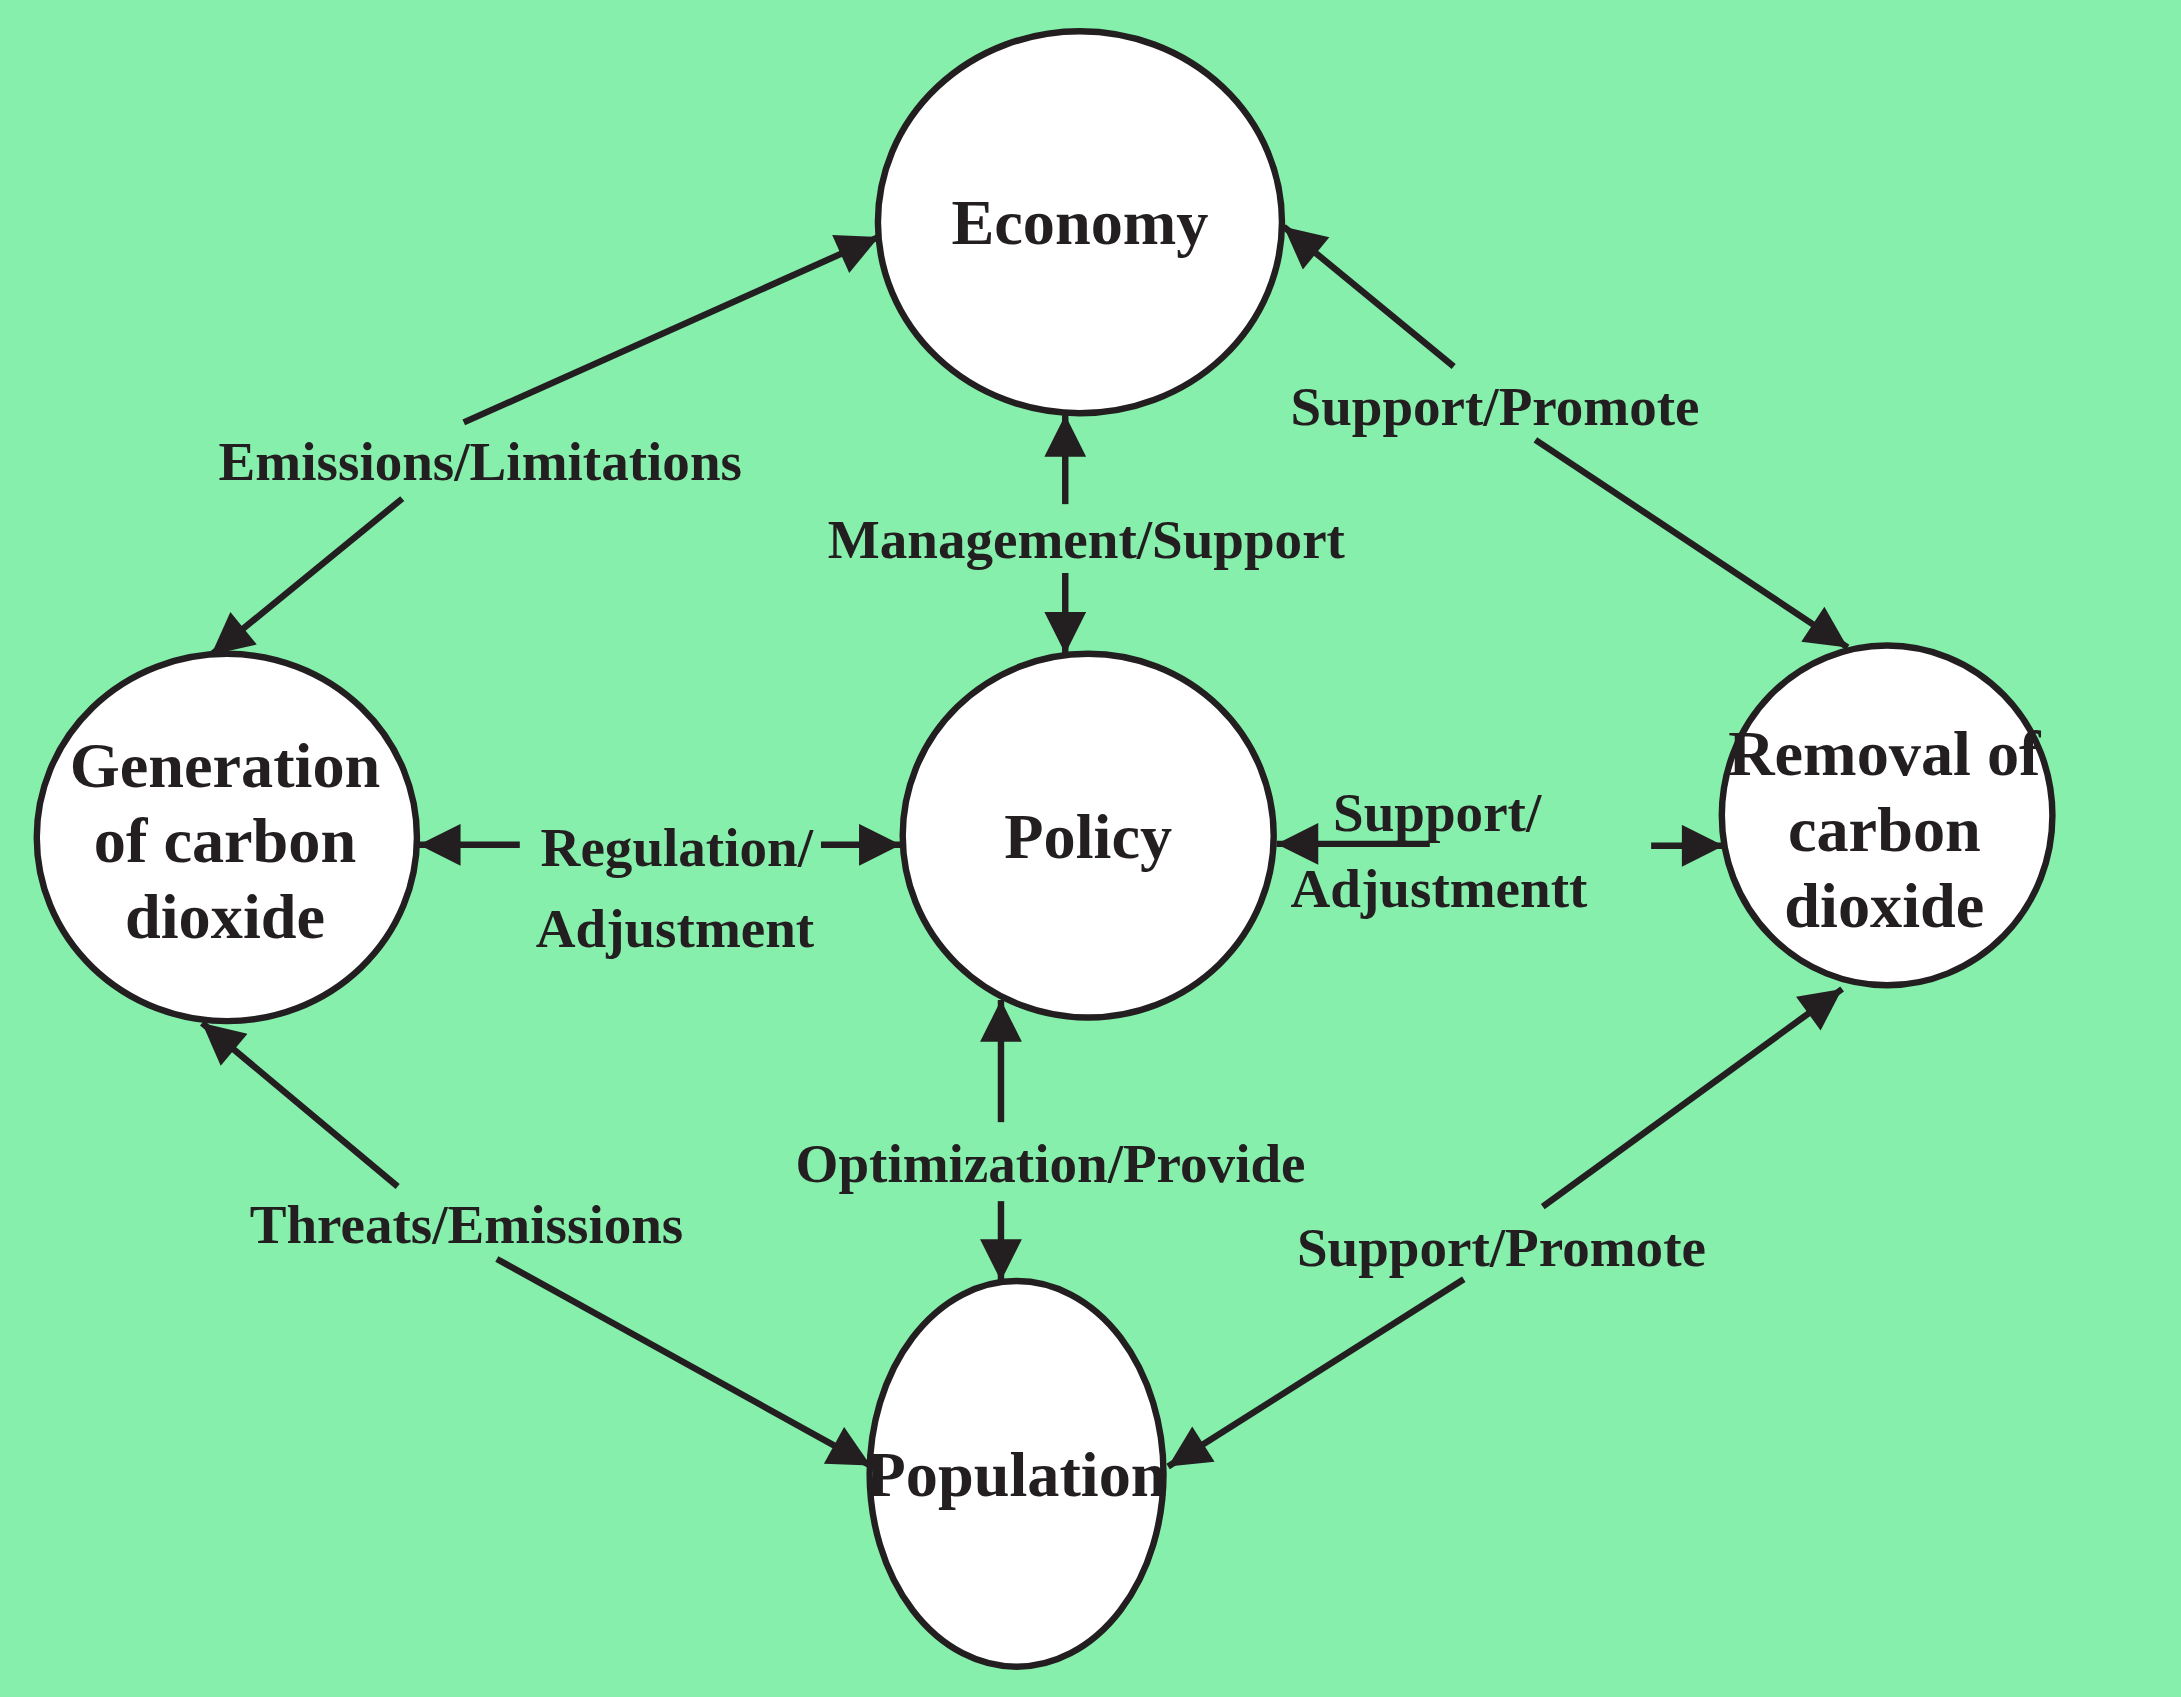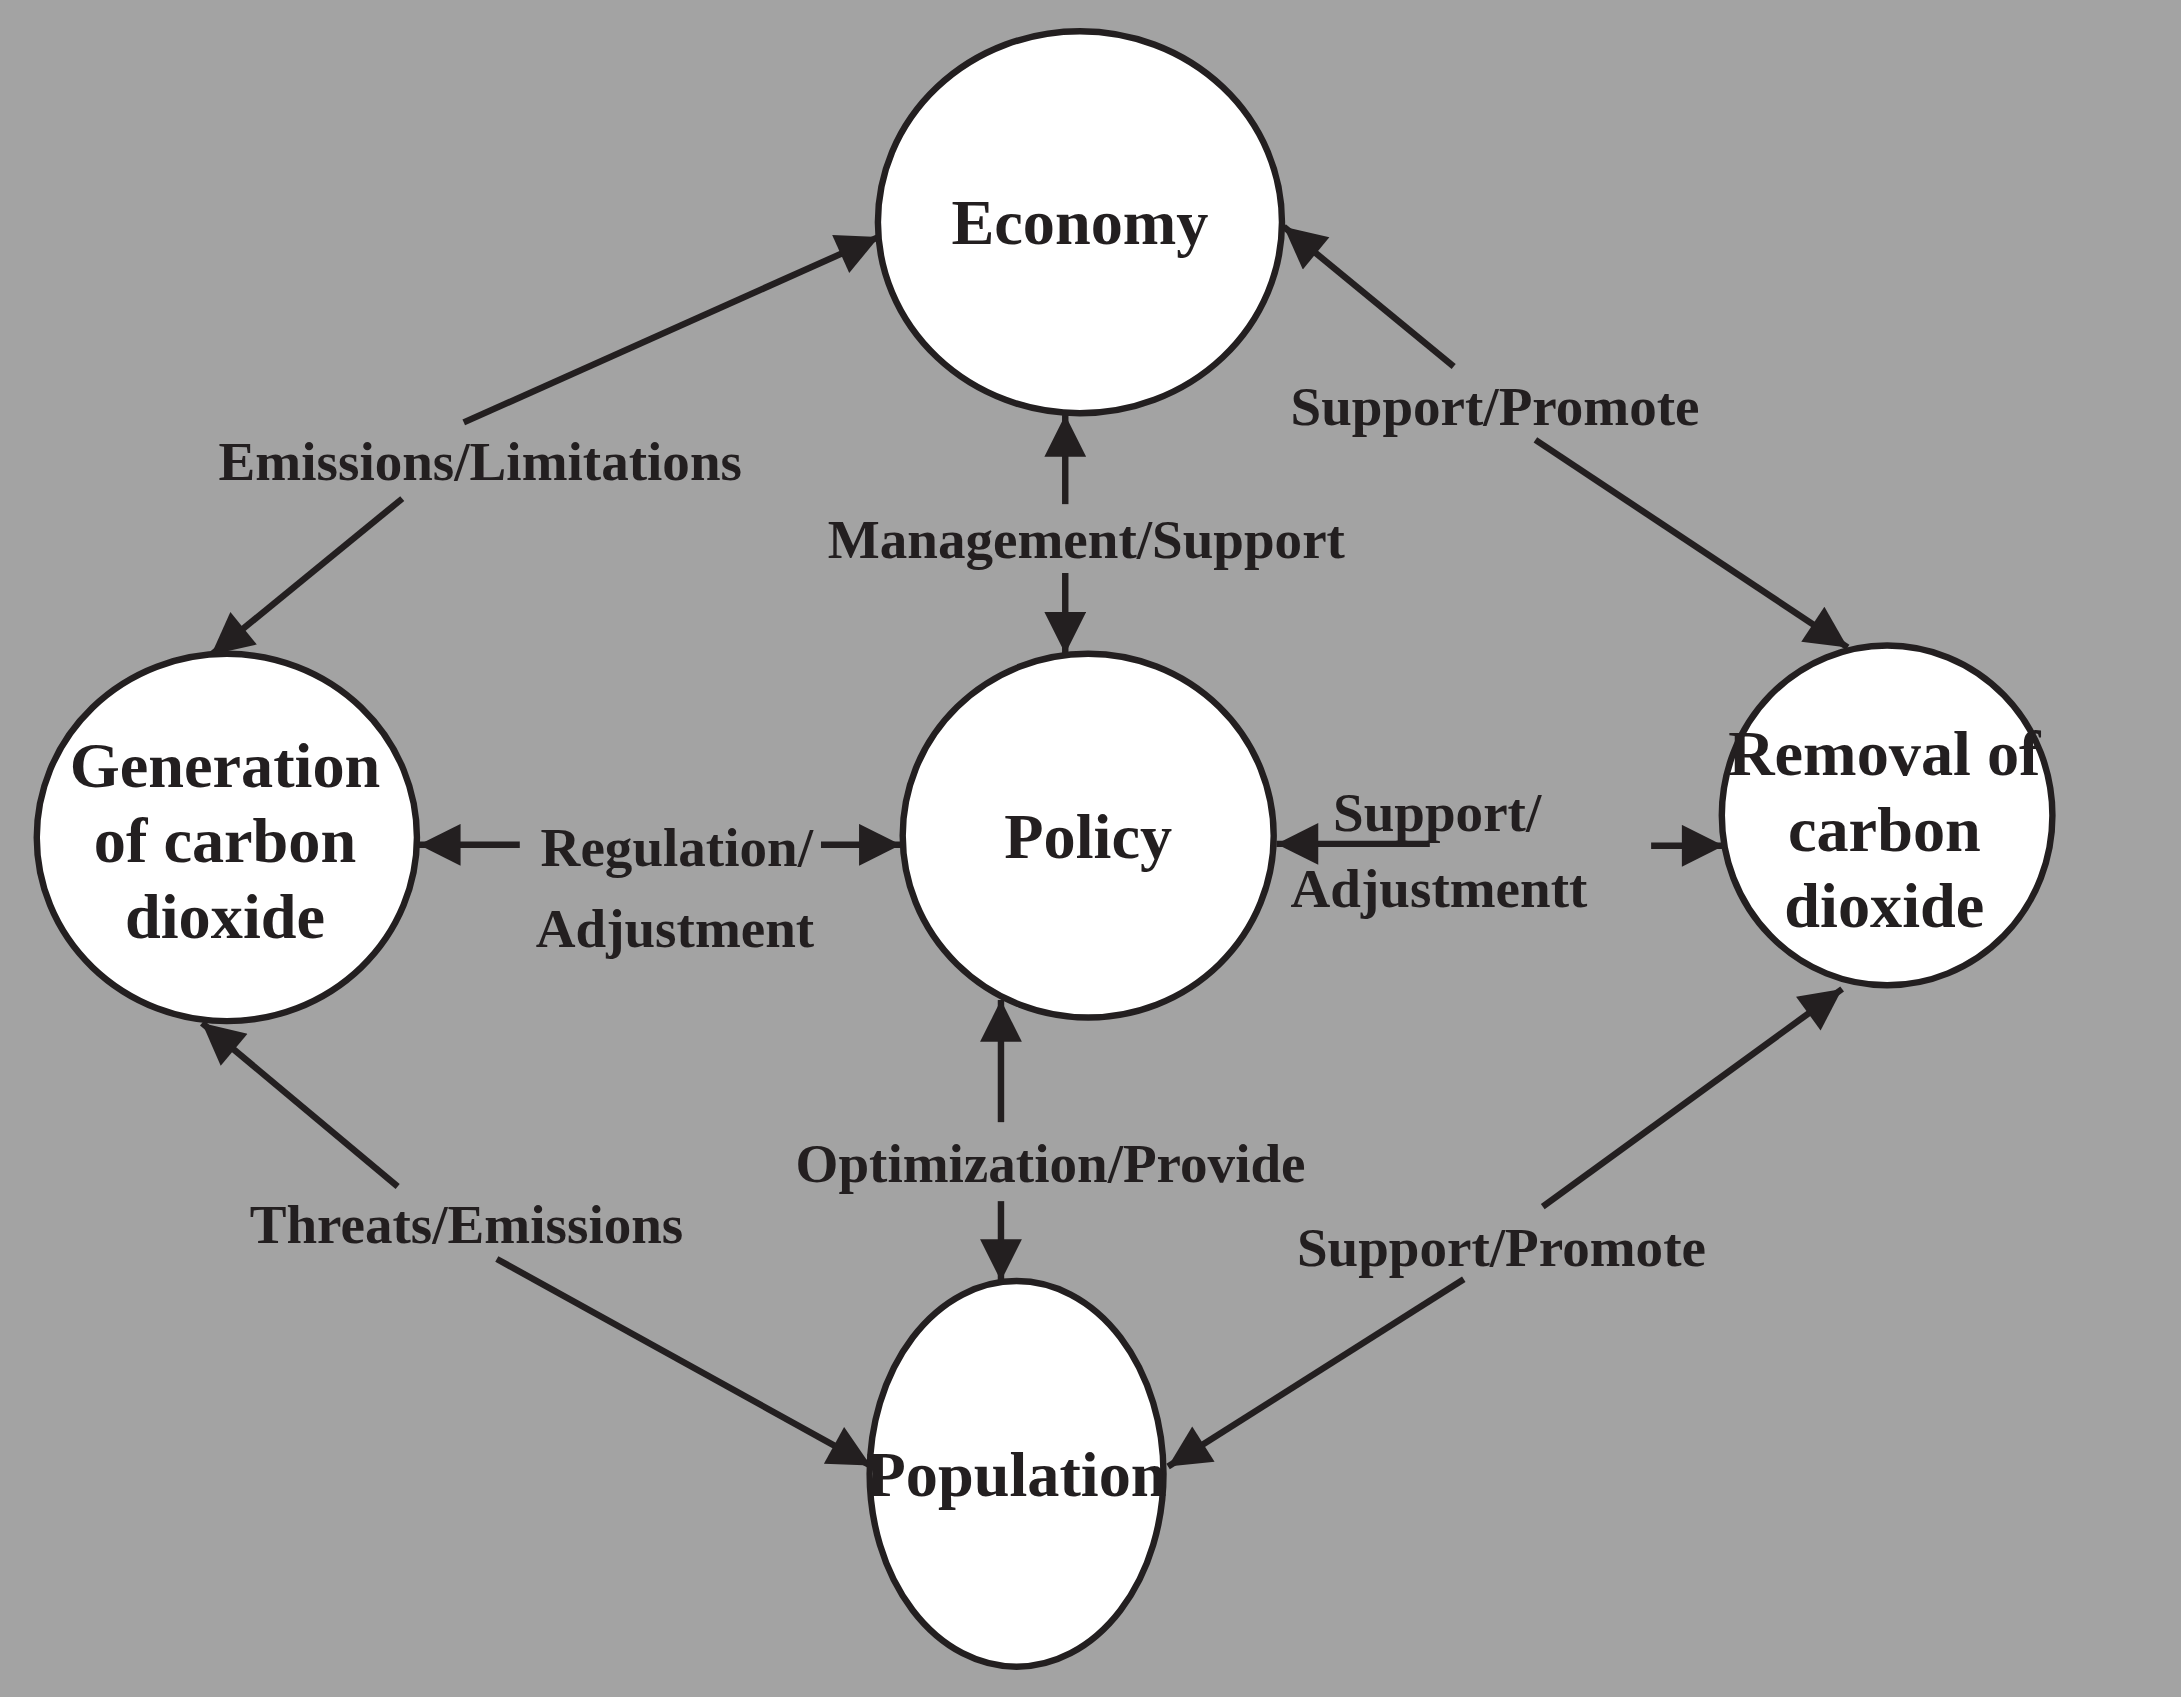--- a/index.html
+++ b/index.html
@@ -4,21 +4,21 @@
 <style>
   html, body {
     margin: 0;
     padding: 0;
     background: #ffffff;
   }
   .canvas {
     position: relative;
     width: 2181px;
     height: 1697px;
-    background: #a3a3a3;
+    background: #86efac;
     overflow: hidden;
   }
   svg.diagram {
     display: block;
     width: 100%;
     height: 100%;
   }
   .node-ellipse {
     fill: #ffffff;
     stroke-width: 7px;

